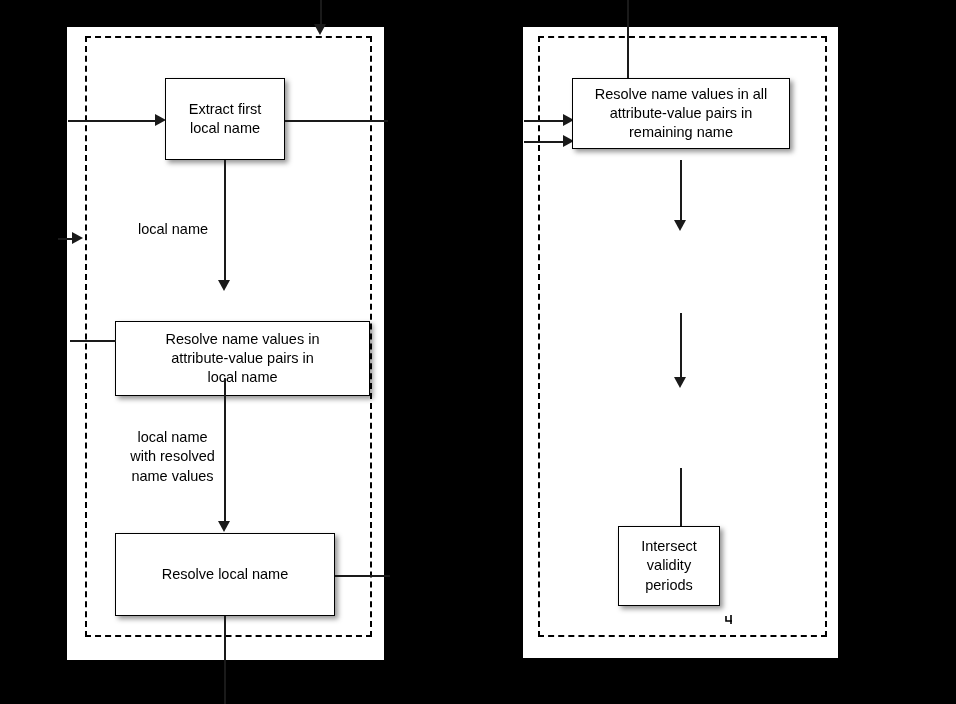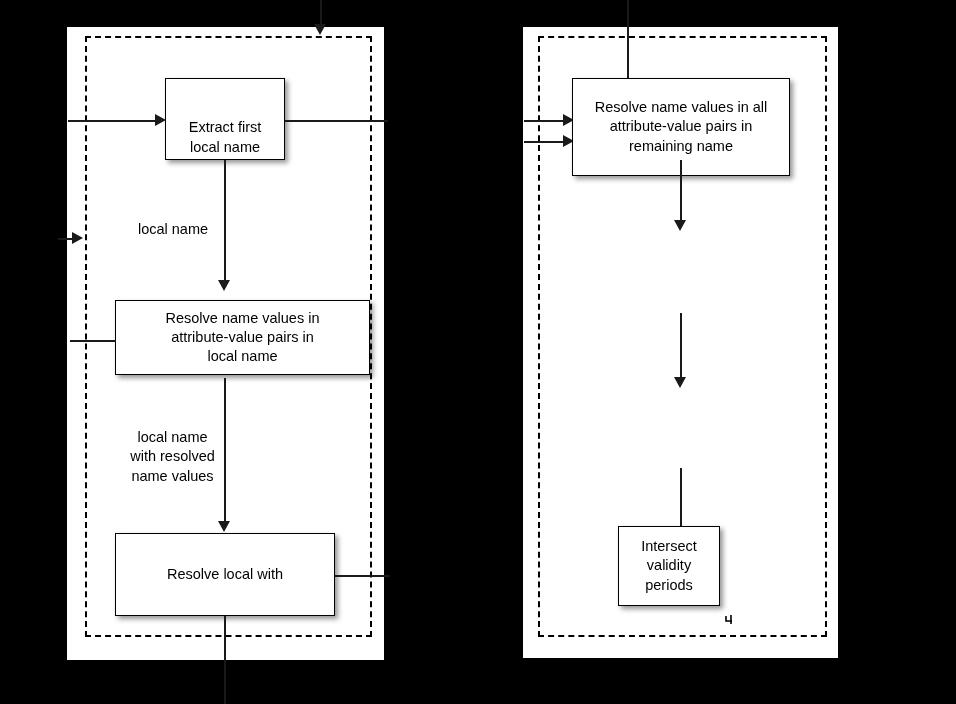--- a/index.html
+++ b/index.html
@@ -101,64 +101,64 @@
 
   <div class="vline" style="left:320px; top:0px; height:26px;"></div>
   <div class="arrow-down" style="left:314px; top:24px;"></div>
 
   <div class="hline" style="left:68px; top:120px; width:92px;"></div>
   <div class="arrow-right" style="left:155px; top:113.5px;"></div>
 
   <div class="hline" style="left:58px; top:238px; width:18px;"></div>
   <div class="arrow-right" style="left:72px; top:231.5px;"></div>
 
-  <div class="node" style="left:165px; top:78px; width:120px; height:82px;align-items:flex-end;">
+  <div class="node" style="left:165px; top:78px; width:120px; height:82px;">
     <span style="white-space: pre-line;">Extract first
 local name</span>
   </div>
 
   <div class="hline" style="left:285px; top:120px; width:103px;"></div>
 
   <div class="vline" style="left:224px; top:160px; height:122px;"></div>
   <div class="arrow-down" style="left:218px; top:280px;"></div>
   <div class="edge-label" style="left: 128px; top: 220px; width: 90px; white-space: pre-line;">local name</div>
 
-  <div class="node" style="left:115px; top:300px; width:255px; height:75px;">
+  <div class="node" style="left:115px; top:321px; width:255px; height:75px;">
     <span style="white-space: pre-line;">Resolve name values in
 attribute-value pairs in
 local name</span>
   </div>
 
   <div class="hline" style="left:70px; top:340px; width:46px;"></div>
 
   <div class="vline" style="left:224px; top:378px; height:145px;"></div>
   <div class="arrow-down" style="left:218px; top:521px;"></div>
   <div class="edge-label" style="left: 125px; top: 428px; width: 95px; white-space: pre-line;">local name
 with resolved
 name values</div>
 
   <div class="node" style="left:115px; top:533px; width:220px; height:83px;">
-    <span style="white-space: pre-line;">Resolve local with</span>
+    <span style="white-space: pre-line;">Resolve local name</span>
   </div>
 
   <div class="hline" style="left:335px; top:575px; width:55px;"></div>
 
   <div class="vline" style="left:224px; top:616px; height:88px;"></div>
 
   <div class="panel-white" style="left:523px; top:27px; width:315px; height:631px;"></div>
   <div class="panel-dashed" style="left:538px; top:36px; width:289px; height:601px;"></div>
 
   <div class="vline" style="left:627px; top:0px; height:78px;"></div>
 
   <div class="hline" style="left:524px; top:120px; width:46px;"></div>
   <div class="arrow-right" style="left:563px; top:113.5px;"></div>
   <div class="hline" style="left:524px; top:141px; width:46px;"></div>
   <div class="arrow-right" style="left:563px; top:134.5px;"></div>
 
-  <div class="node" style="left:572px; top:78px; width:218px; height:98px;">
+  <div class="node" style="left:572px; top:78px; width:218px; height:71px;">
     <span style="white-space: pre-line;">Resolve name values in all
 attribute-value pairs in
 remaining name</span>
   </div>
 
   <div class="vline" style="left:680px; top:160px; height:62px;"></div>
   <div class="arrow-down" style="left:674px; top:220px;"></div>
 
 
   <div class="vline" style="left:680px; top:313px; height:66px;"></div>

